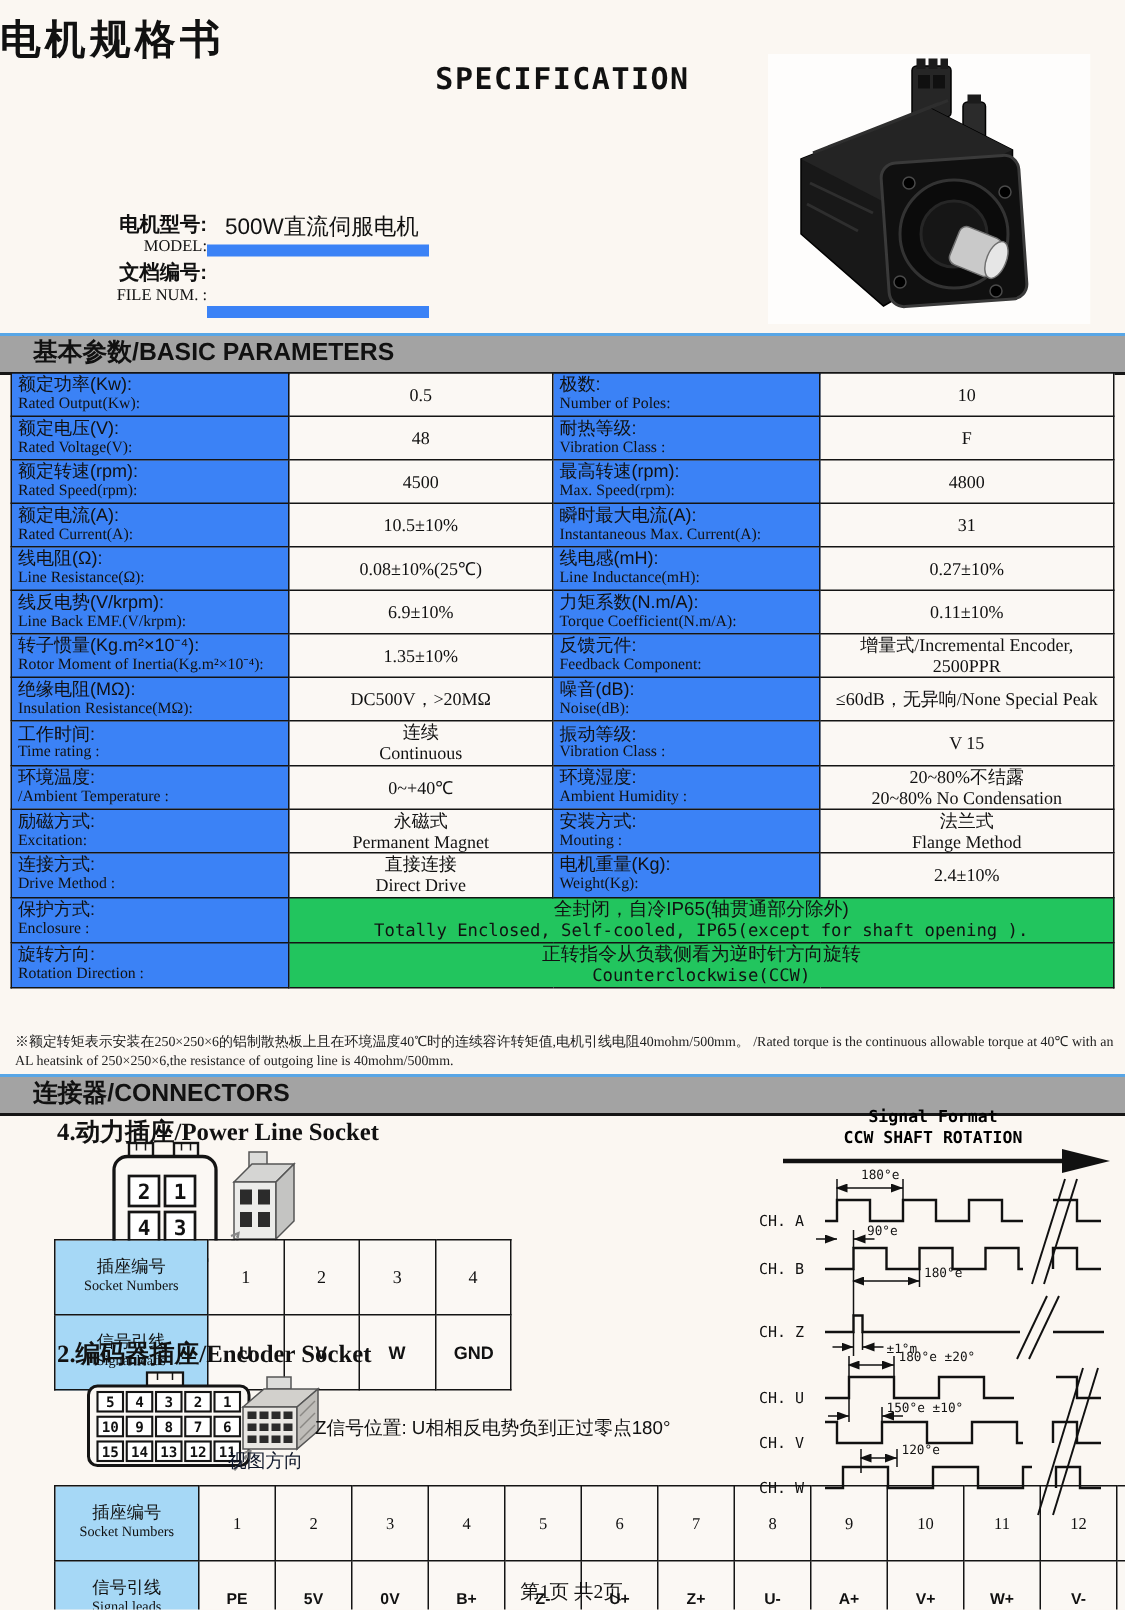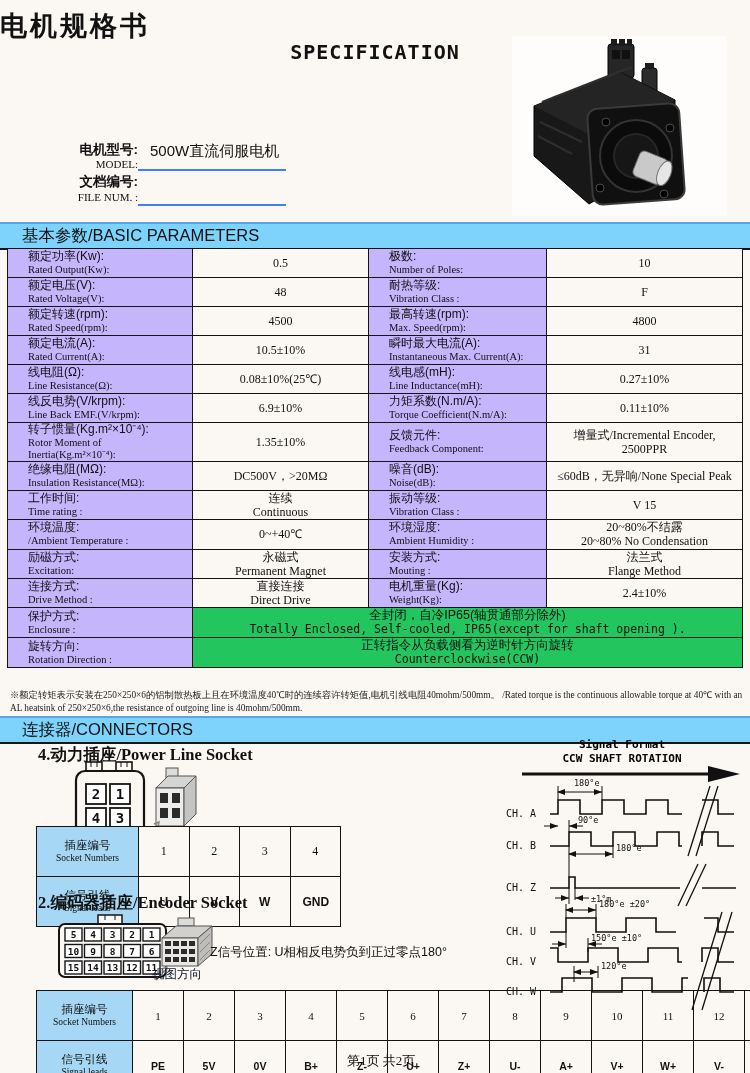--- a/index.html
+++ b/index.html
@@ -8,30 +8,30 @@
   .abs{position:absolute}
 
   .title-cn{top:8px;left:0;right:0;font-size:27px;font-weight:bold;letter-spacing:3px}
   .title-en{top:40px;left:0;right:0;text-align:center;font-size:20px;font-weight:bold;font-family:"DejaVu Sans Mono",monospace;letter-spacing:1px}
 
   .model-block{left:46px;top:142px;width:240px}
   .m-row{display:flex;margin-bottom:3px}
   .m-labels{width:92px;text-align:right;flex:none}
   .m-cn{font-size:13.5px;font-weight:bold;line-height:1.2}
   .m-en{font-size:11px;font-family:"Liberation Serif",serif;line-height:1.2}
-  .m-val{flex:1;border-bottom:2px solid #3b82f6;font-size:15px;padding:0 0 2px 12px;display:flex;align-items:flex-start}
-
-  .section-bar{left:0;right:0;height:24px;background:#7dd3fc;border-top:2px solid #58a6e6;border-bottom:2px solid #151515;display:flex;align-items:center;padding-left:22px;font-size:16.5px;font-weight:normal;box-sizing:content-box}
+  .m-val{flex:1;border-bottom:8px solid #3b82f6;font-size:15px;padding:0 0 2px 12px;display:flex;align-items:flex-start}
+
+  .section-bar{left:0;right:0;height:24px;background:#a3a3a3;border-top:2px solid #58a6e6;border-bottom:2px solid #151515;display:flex;align-items:flex-start;padding-left:22px;font-size:16.5px;font-weight:bold;box-sizing:content-box}
 
   table{border-collapse:collapse;table-layout:fixed}
   .params-table{left:7px;top:248px;width:736px}
   .params-table td{border:1.6px solid #141414;padding:0 3px;vertical-align:middle}
   .params-table tr{height:29px}
   .params-table tr.span{height:30px}
-  td.lbl{background:#c4b5fd;text-align:left;padding-left:20px}
+  td.lbl{background:#3b82f6;text-align:left;padding-left:4px}
   .lbl .cn{font-size:12px;line-height:1.15}
   .lbl .en{font-size:10.5px;font-family:"Liberation Serif",serif;line-height:1.15}
   td.val{background:#fbf8f4;text-align:center;font-family:"Liberation Serif",serif;font-size:12px;white-space:pre-line;line-height:1.18}
   td.spanval{background:#22c55e;text-align:center}
   .spanval .cn{font-size:12.5px;line-height:1.2}
   .spanval .en{font-size:11.5px;font-family:"DejaVu Sans Mono",monospace;line-height:1.2}
 
   .fnote{left:10px;top:689px;width:734px;font-size:9.3px;font-family:"Liberation Serif",serif;line-height:1.35;color:#222}
 
   .bar2{top:716px}

